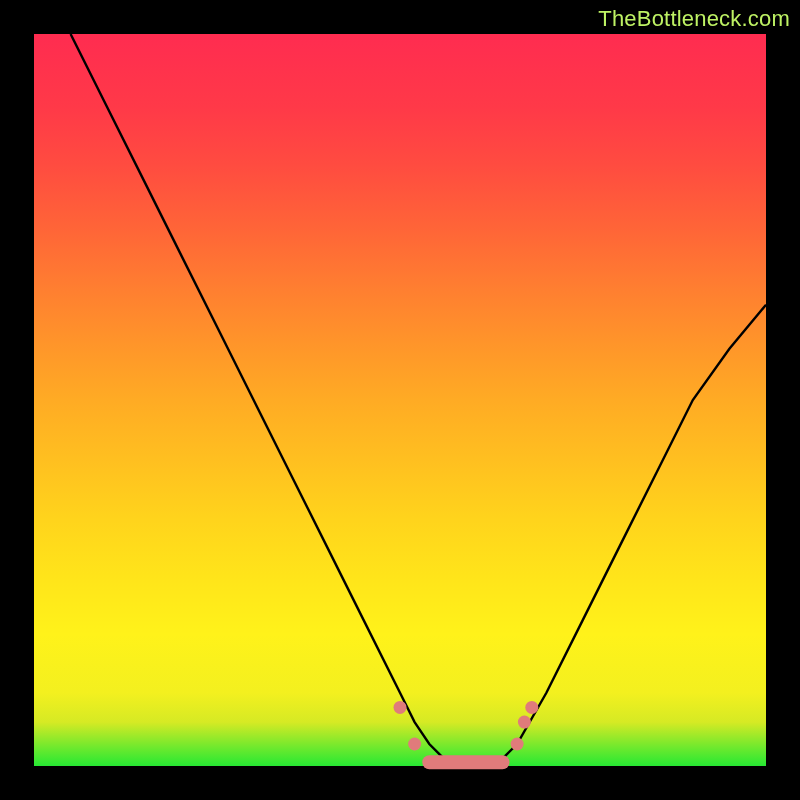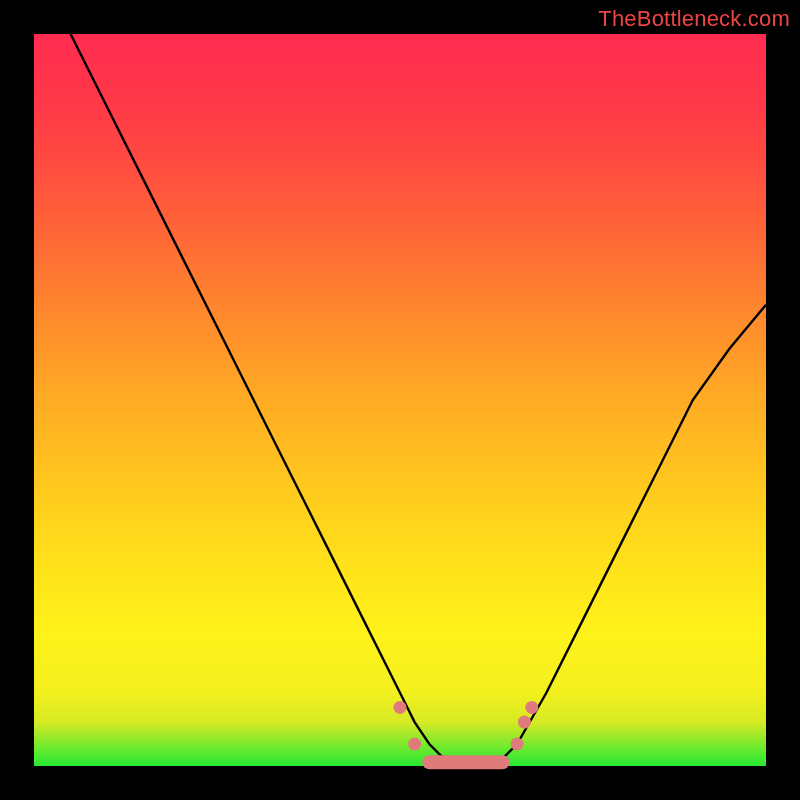--- a/index.html
+++ b/index.html
@@ -43,21 +43,21 @@
       #ff3948 90%,
       #ff2c50 100%
     );
   }
   .attrib {
     position: absolute;
     top: 6px;
     right: 10px;
     font-family: Arial, Helvetica, sans-serif;
     font-size: 22px;
-    color: #ef4444;
+    color: #bef264;
     font-weight: 500;
     letter-spacing: 0.2px;
     margin-left: 12px;
   }
   svg.curve {
     position: absolute;
     left: 0;
     top: 0;
     width: 732px;
     height: 732px;

